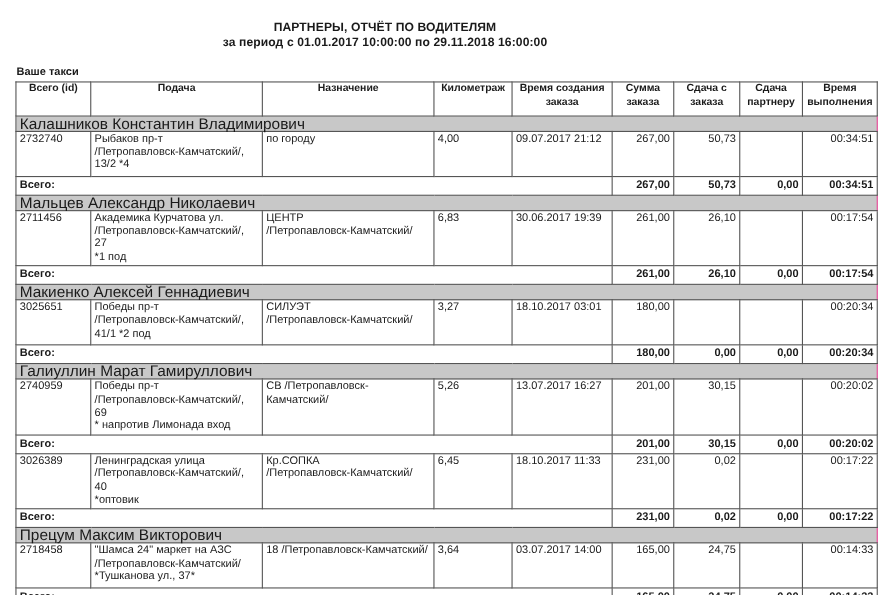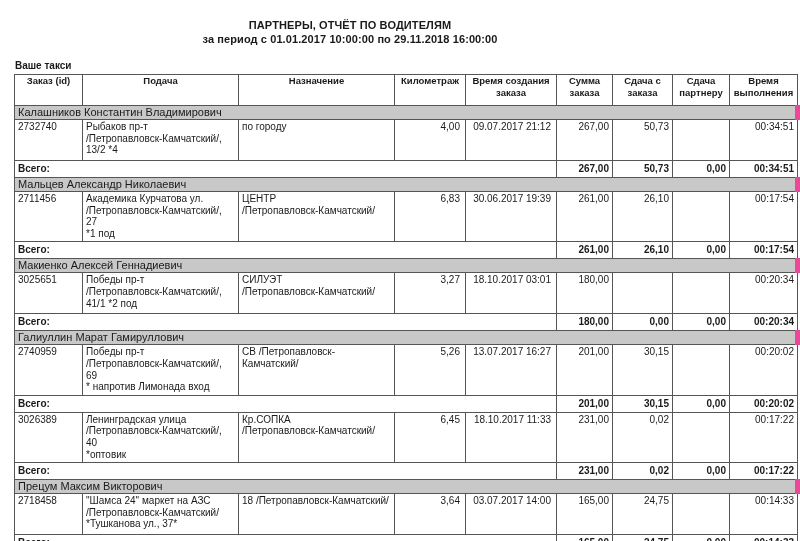--- a/index.html
+++ b/index.html
@@ -60,43 +60,43 @@
     font-weight: bold;
     font-size: 9.5px;
     line-height: 11.5px;
     padding: 3px 2px 3px 2px;
     vertical-align: middle;
     height: 31px;
     box-sizing: border-box;
   }
   tr.group-row td {
     background: #c8c8c8;
-    font-size: 11px;
+    font-size: 14px;
     font-weight: normal;
     padding: 1px 0 1px 3px;
     height: 13px;
     line-height: 11px;
     box-sizing: border-box;
     border-left: 1px solid #555555;
-    border-right: 6px solid #ec4899;
+    border-right: 1px solid #ec4899;
   }
   tr.data-row td {
     font-size: 10px;
     line-height: 11.6px;
     padding: 1px 3px 2px 3px;
     height: 41px;
     box-sizing: border-box;
     white-space: pre-line;
   }
   tr.data-row td.num {
     text-align: right;
     white-space: nowrap;
   }
   tr.data-row td.center {
-    text-align: right;
+    text-align: left;
     white-space: nowrap;
     padding-right: 5px;
     margin-left: 44px;
   }
   tr.total-row td {
     font-size: 10px;
     font-weight: bold;
     padding: 1px 3px 2px 3px;
     height: 16px;
     line-height: 13px;
@@ -135,21 +135,21 @@
         <col class="c-to">
         <col class="c-km">
       <col class="c-created">
         <col class="c-sum">
         <col class="c-change">
       <col class="c-partner">
         <col class="c-dur">
     </colgroup>
     <thead>
       <tr>
-        <th>Заказ
+        <th>Всего
 (id)</th>
         <th>Подача</th>
         <th>Назначение</th>
         <th>Километраж</th>
         <th>Время создания
 заказа</th>
         <th>Сумма
 заказа</th>
         <th>Сдача с
 заказа</th>

